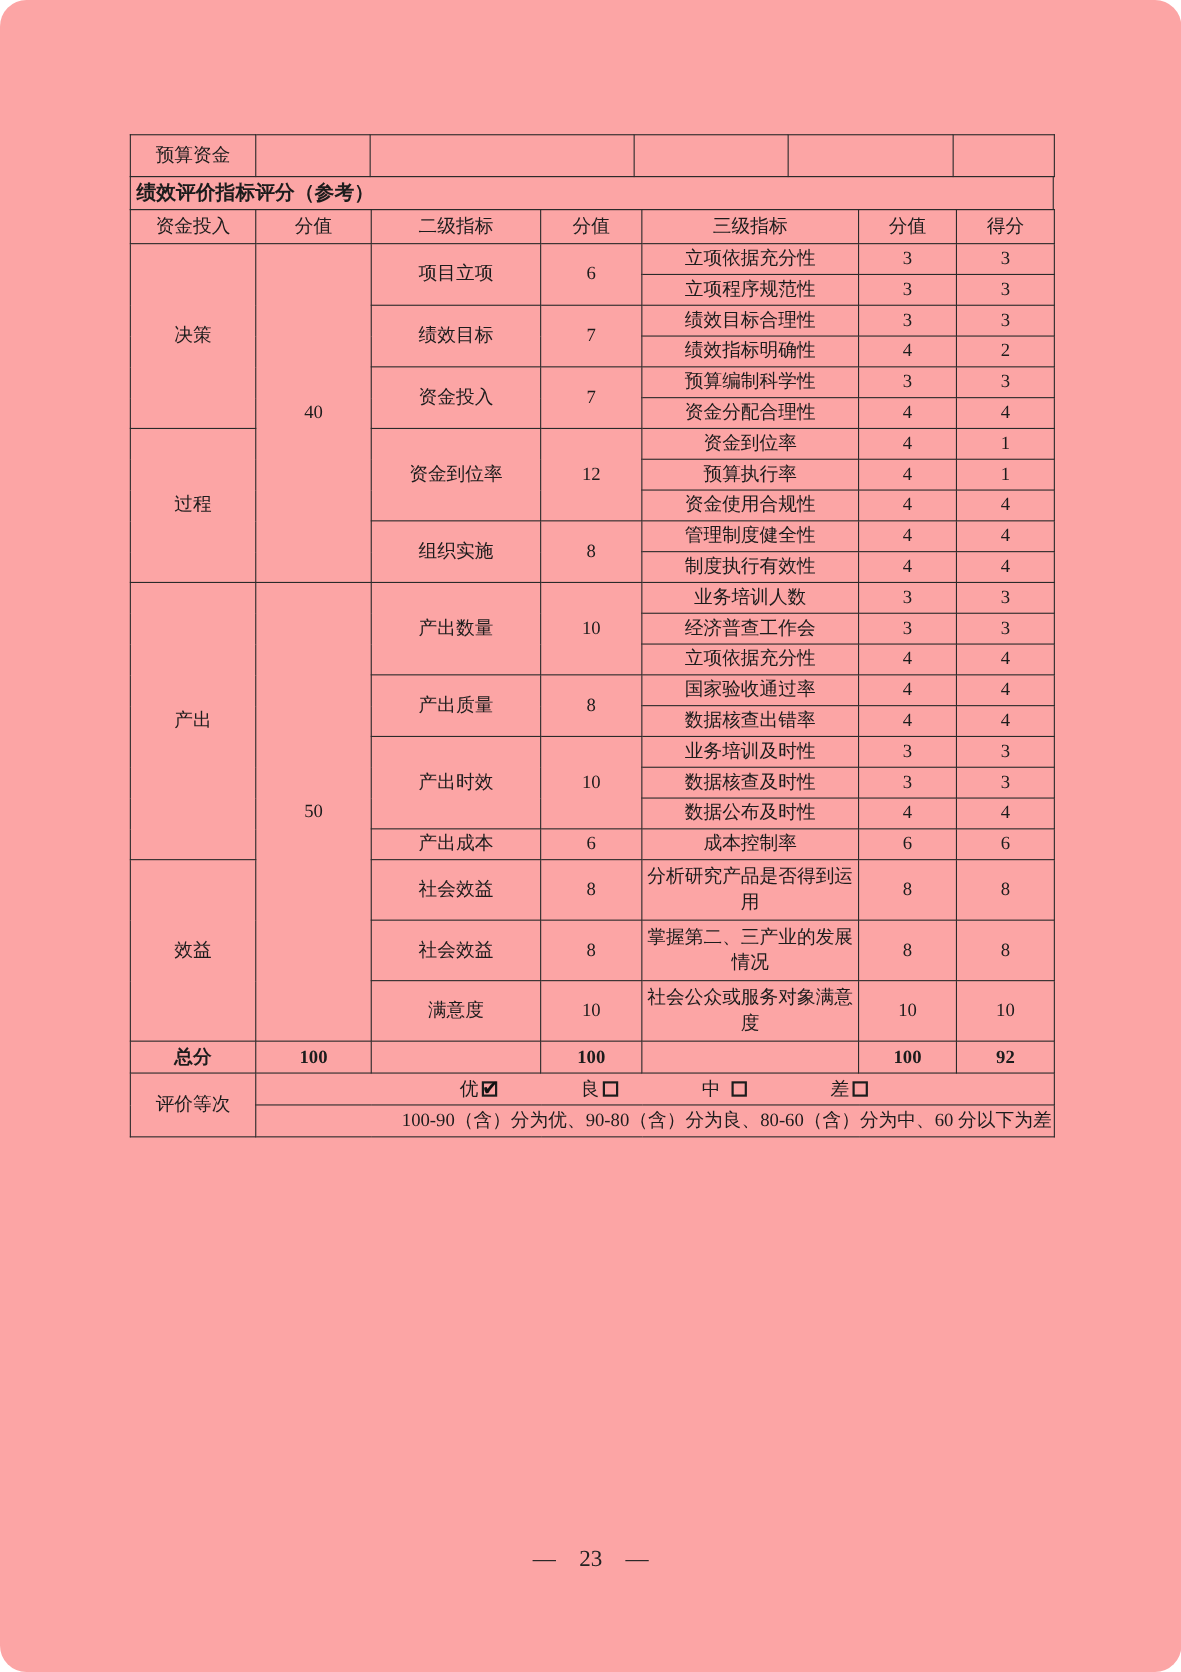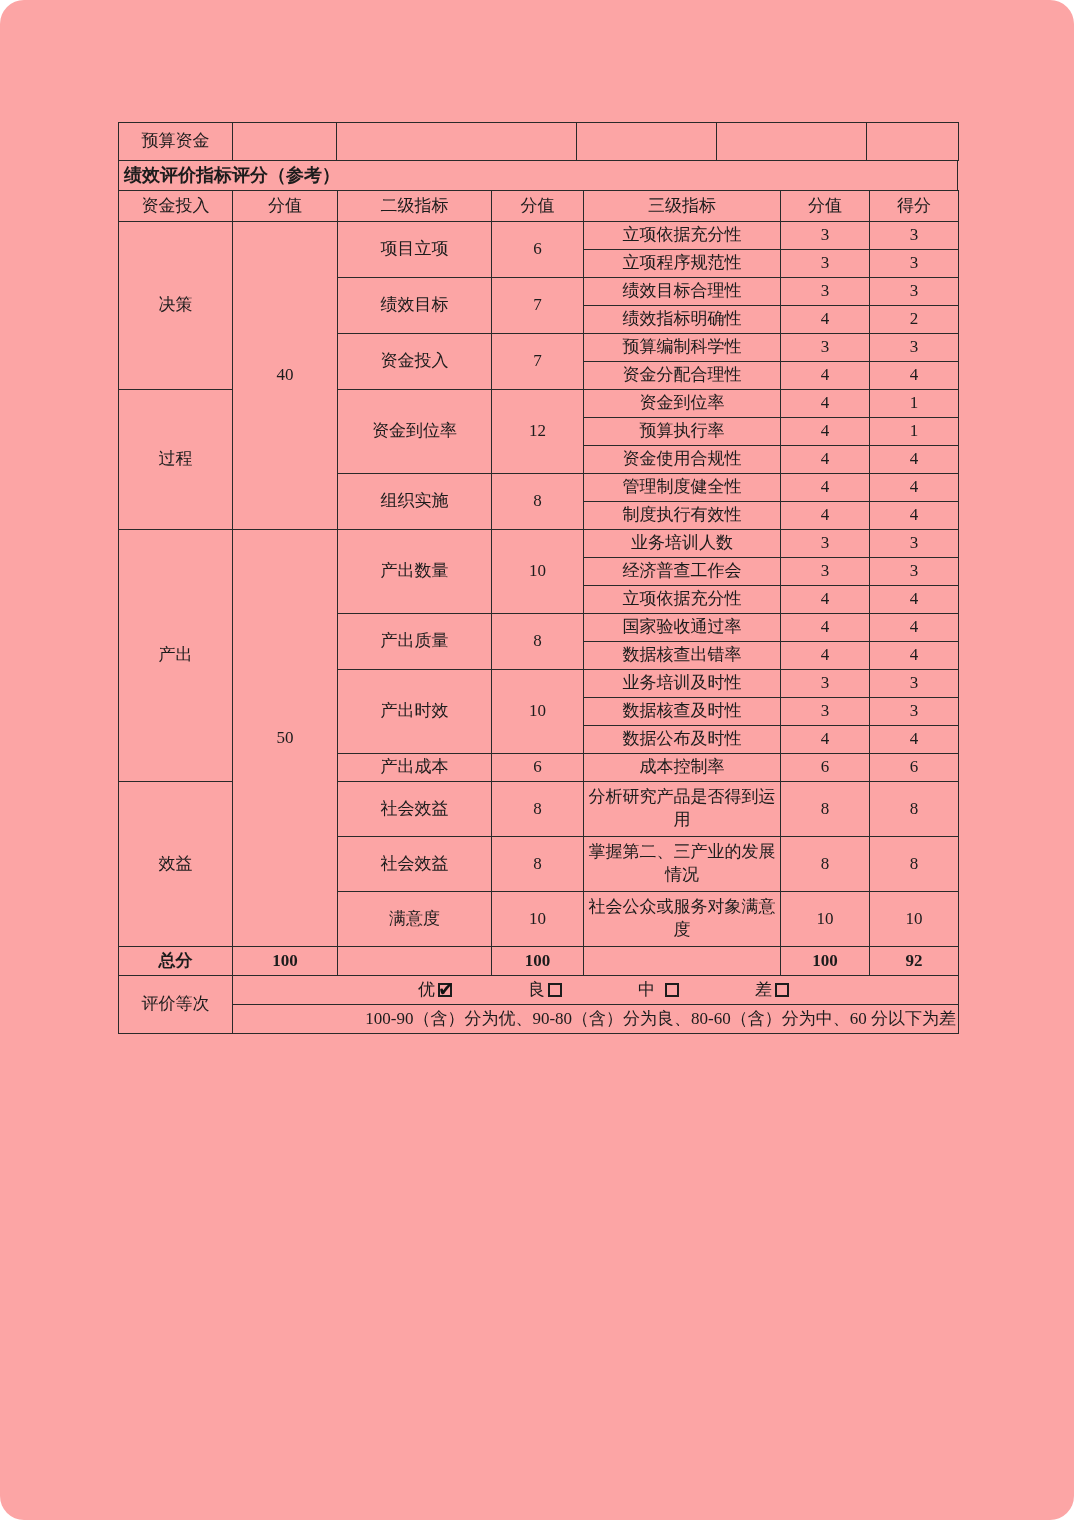--- a/index.html
+++ b/index.html
@@ -314,13 +314,14 @@
           </div>
         </td>
       </tr>
       <tr class="grade-row">
         <td colspan="6" class="grade-note">100-90（含）分为优、90-80（含）分为良、80-60（含）分为中、60 分以下为差</td>
       </tr>
     </tbody>
       </table>
   </div>
 
+  <div class="page-number">— 23 —</div>
 </div>
 
 </body></html>

